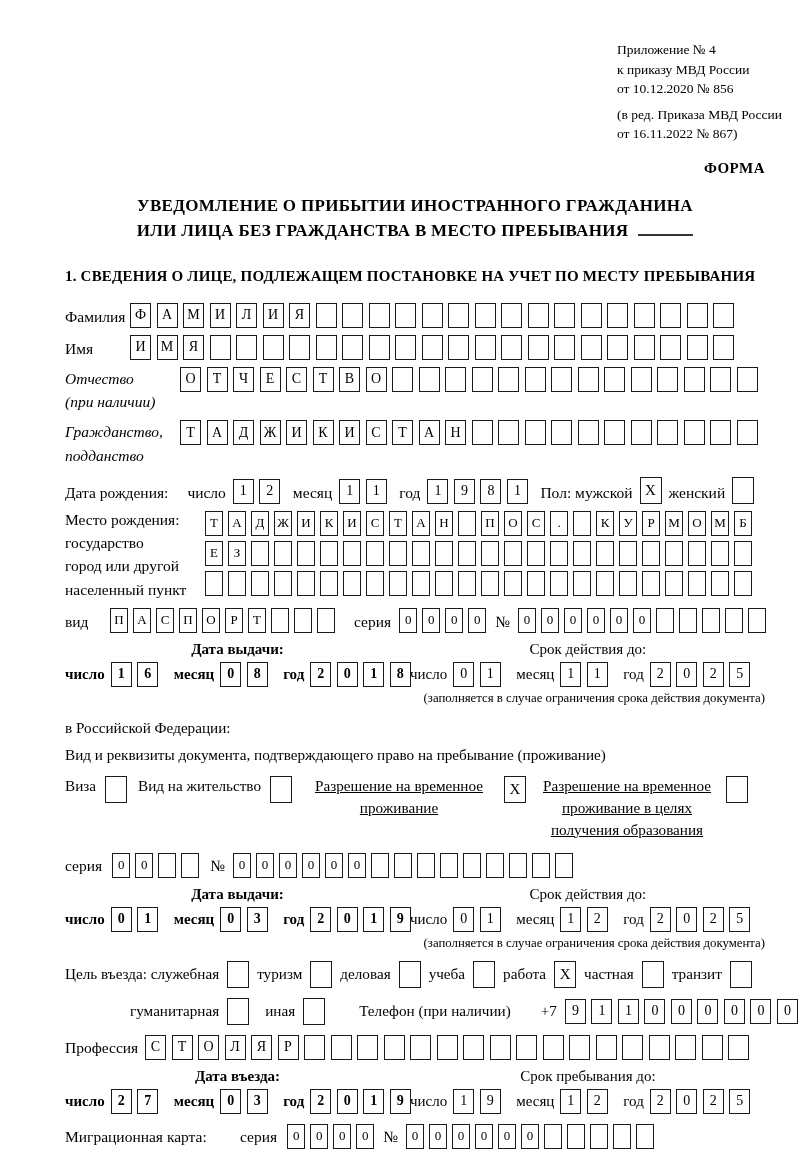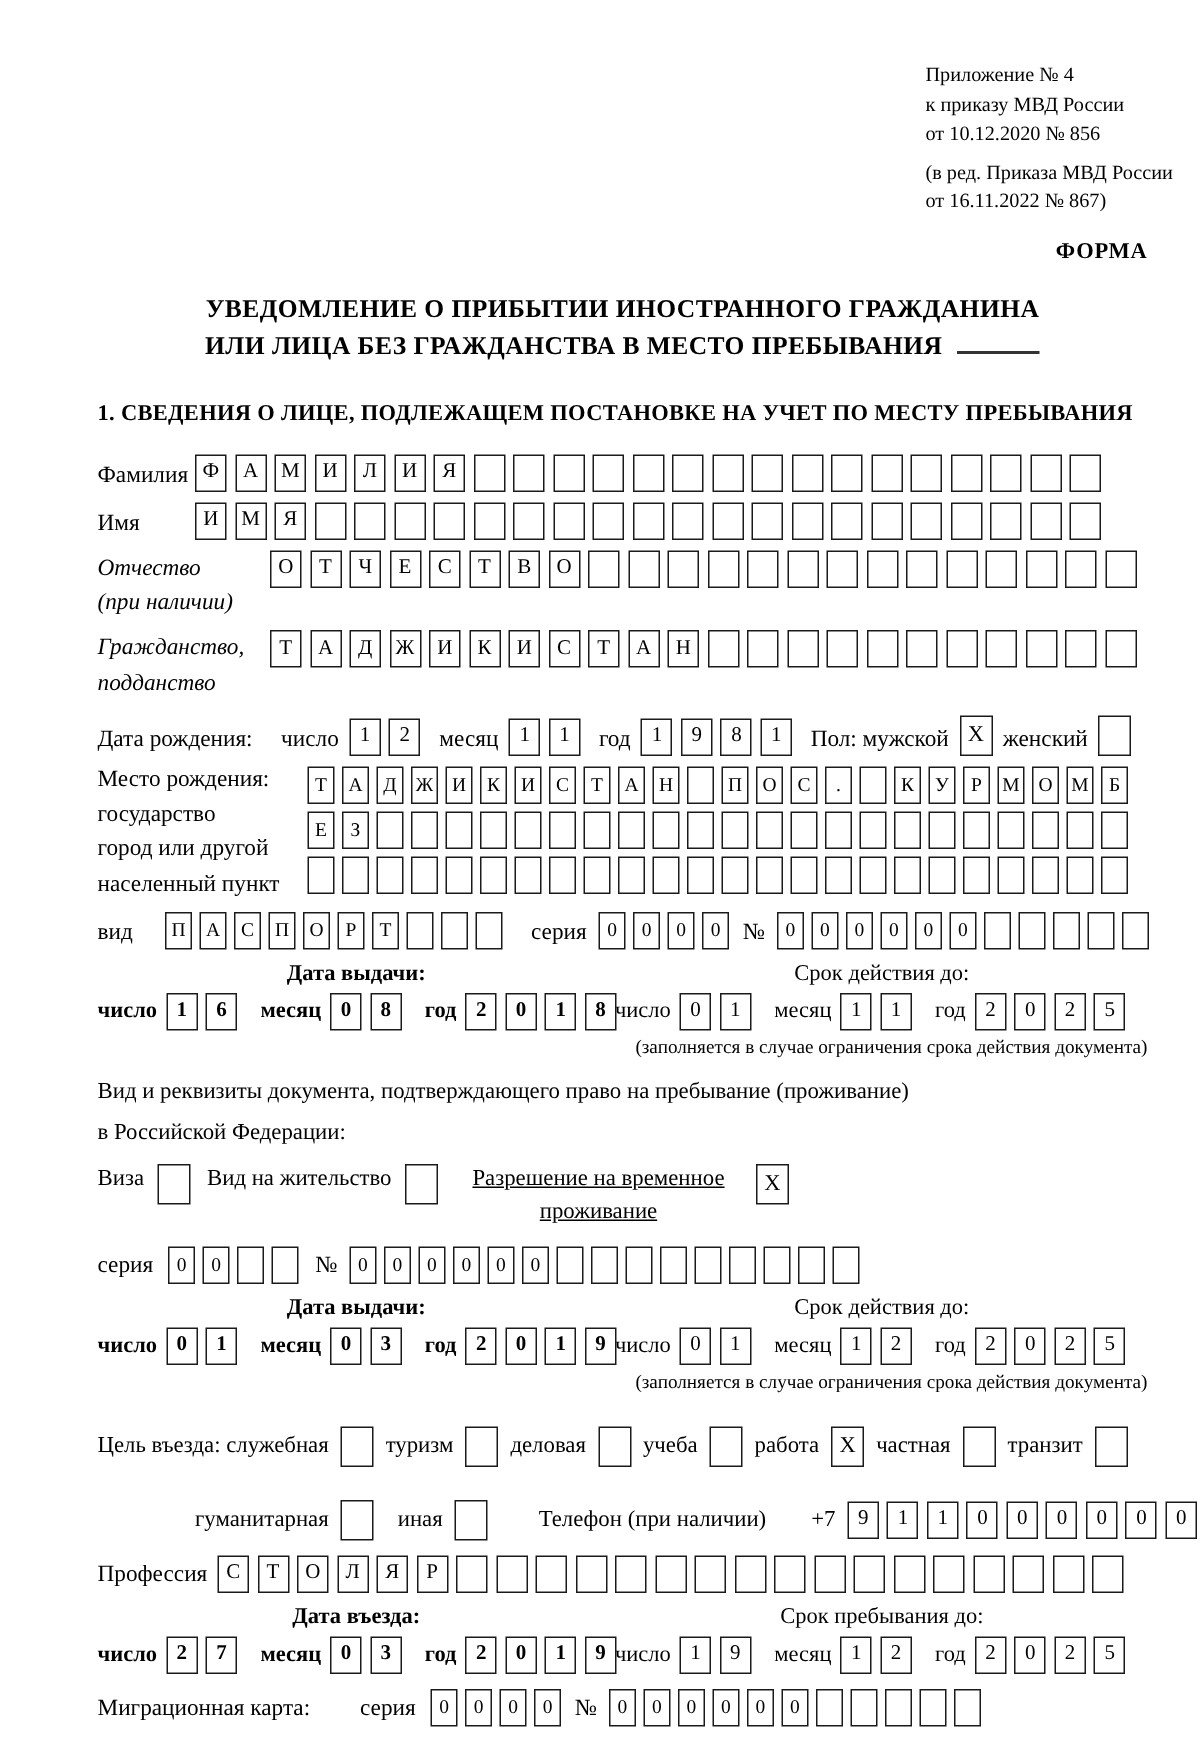--- a/index.html
+++ b/index.html
@@ -48,21 +48,21 @@
   .para { font-size:15.2px; line-height:1.8; margin-top:8px; }
 
   
   .opts { display:flex; align-items:flex-start; margin-top:6px; column-gap:11px; }
   .opt { display:flex; align-items:flex-start; column-gap:9px; }
   .optlbl { line-height:1.45; font-size:15.2px; }
   .center { text-align:center;text-decoration:underline; }
   .w190 { width:192px; } .w178 { width:180px; }
   .opts .cb { margin-top:1px; }
 
-  .purpose-row { display:flex; align-items:center; column-gap:8px; margin-top:22px; flex-wrap:nowrap; }
+  .purpose-row { display:flex; align-items:center; column-gap:8px; margin-top:10px; flex-wrap:nowrap; }
   .purpose-row .plbl { font-size:15.2px; white-space:nowrap; }
   .indent65 { margin-left:65px; }
 
   .pob { display:flex; align-items:flex-end; margin-top:4px; }
   .pob-rows > .cells { margin-bottom:5px; }
 </style>
 </head>
 <body>
 
 <div class="page">
@@ -397,36 +397,40 @@
             <span class="c">0</span>
             <span class="c">2</span>
             <span class="c">5</span>
           </div>
       </div>
     </div>
   </div>
   <div class="note-right">(заполняется в случае ограничения срока действия документа)</div>
 
   <div class="para">
+    <div>в Российской Федерации:</div>
     <div>Вид и реквизиты документа, подтверждающего право на пребывание (проживание)</div>
-    <div>в Российской Федерации:</div>
   </div>
 
   <div class="opts">
     <div class="opt">
       <span class="optlbl">Виза</span>
       <span class="cb"></span>
     </div>
     <div class="opt">
       <span class="optlbl">Вид на жительство</span>
       <span class="cb"></span>
     </div>
     <div class="opt">
       <span class="optlbl center w190">Разрешение на временное проживание</span>
       <span class="cb">X</span>
+    </div>
+    <div class="opt">
+      <span class="optlbl center w178">Разрешение на временное проживание в целях получения образования</span>
+      <span class="cb"></span>
     </div>
   </div>
 
   <div class="row" style="margin-top:12px;">
     <span class="lbl" style="margin-right:10px;">серия</span>
     <div class="cells t">
         <span class="c">0</span>
         <span class="c">0</span>
         <span class="c"></span>
         <span class="c"></span>

